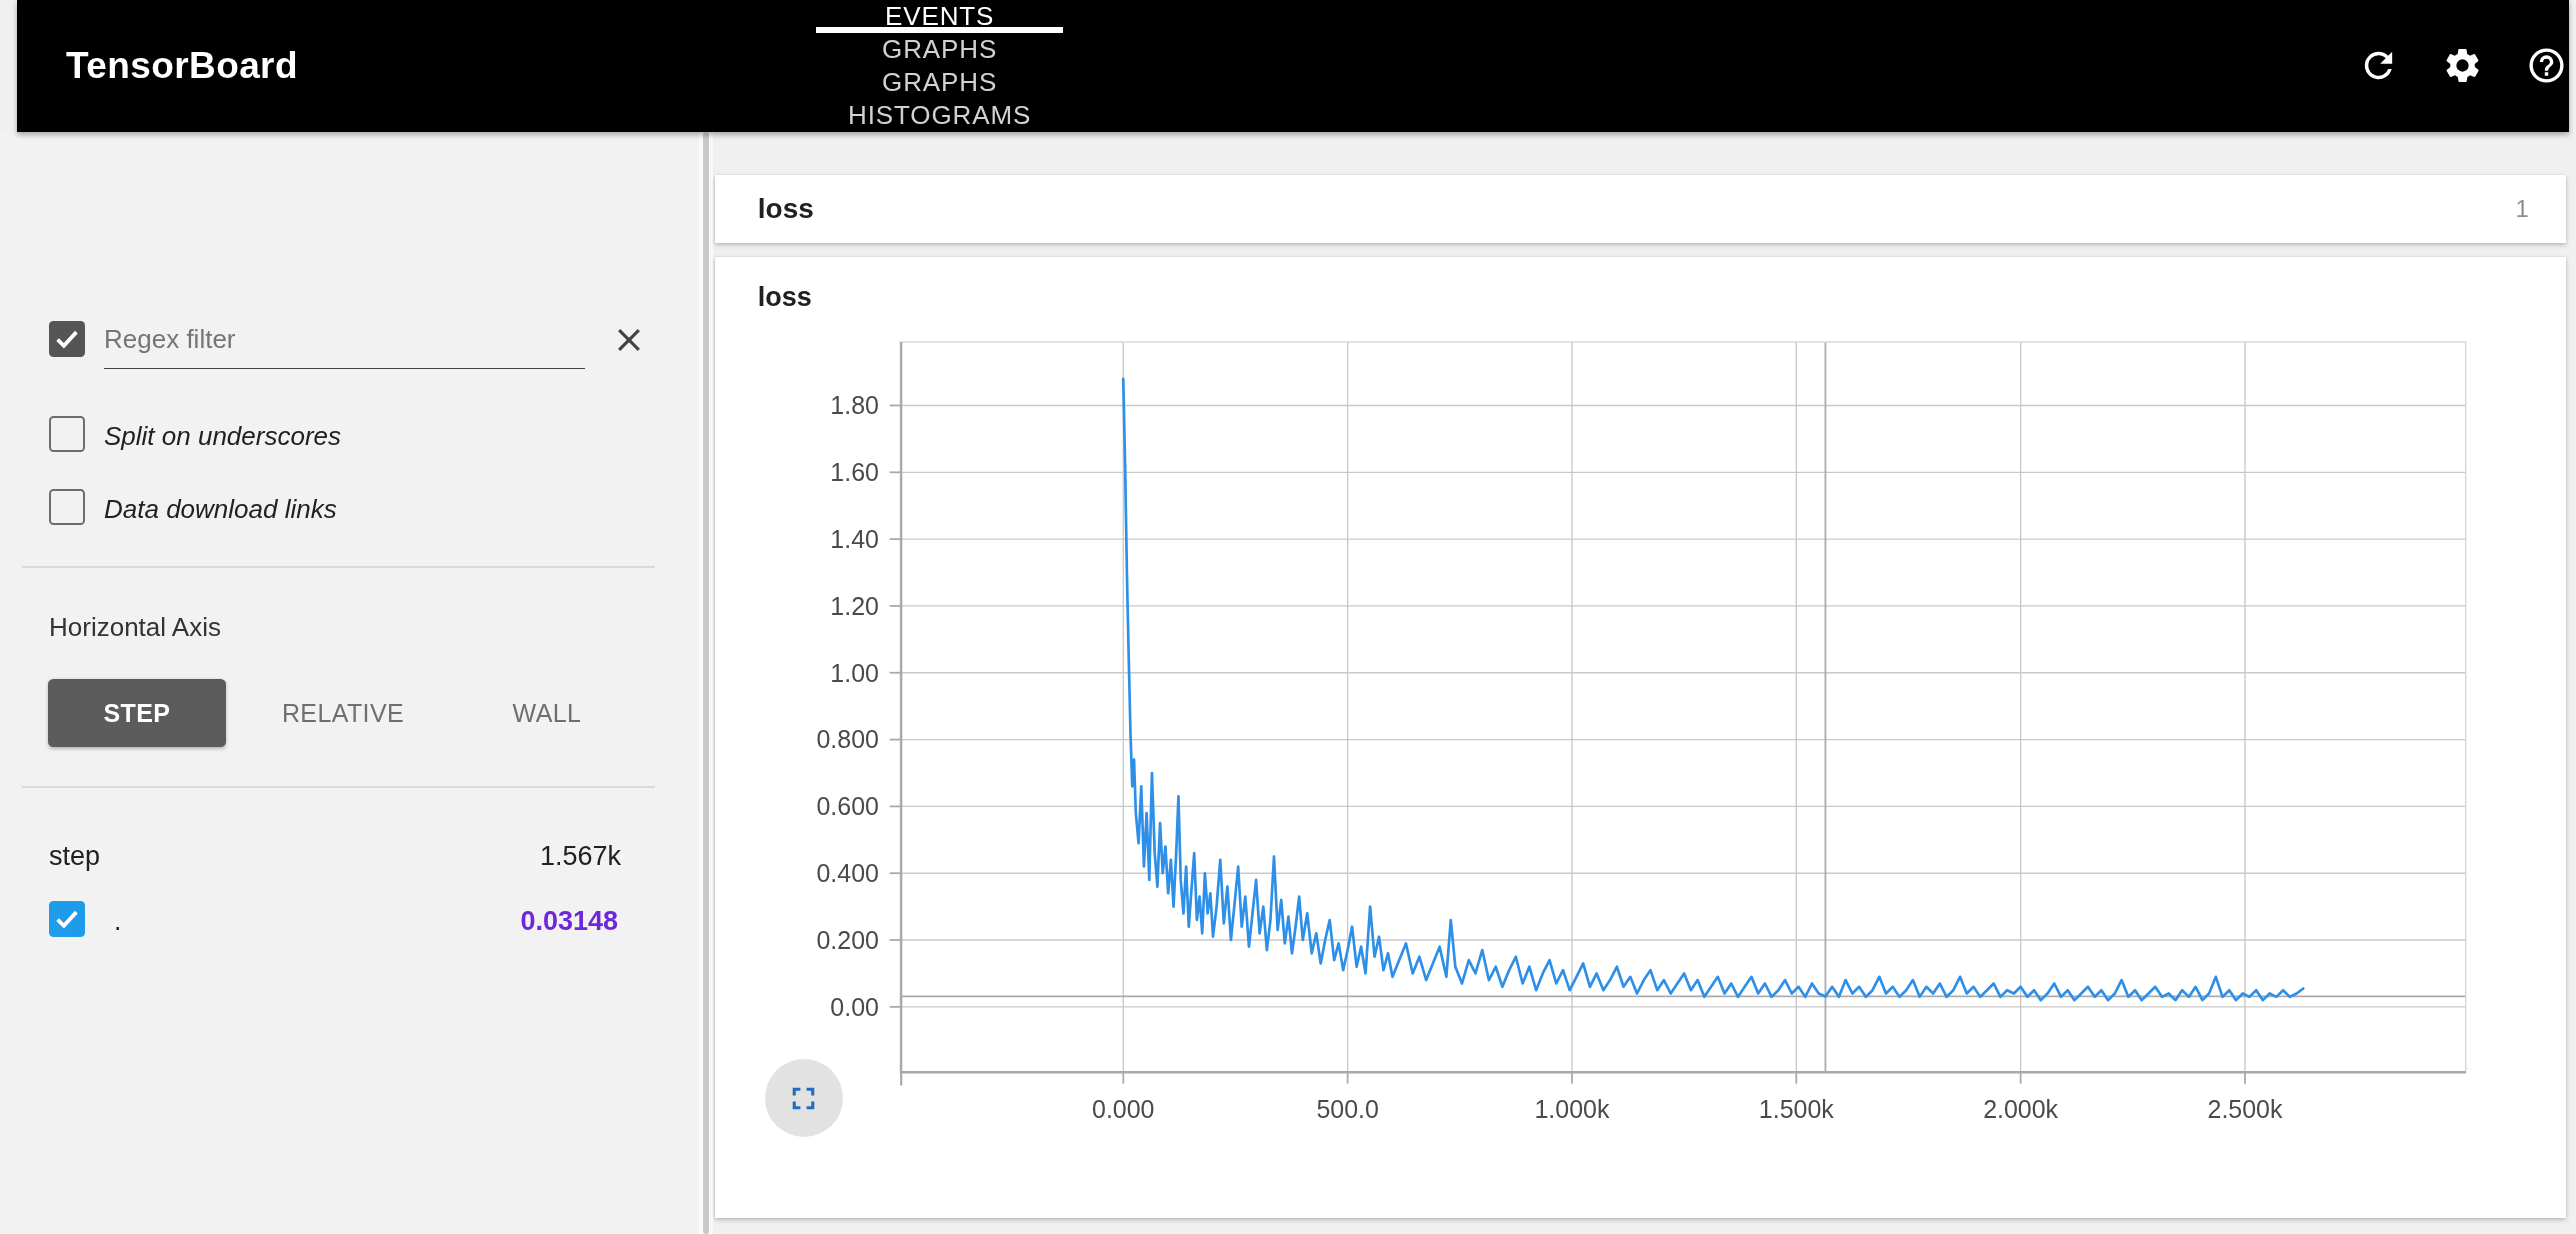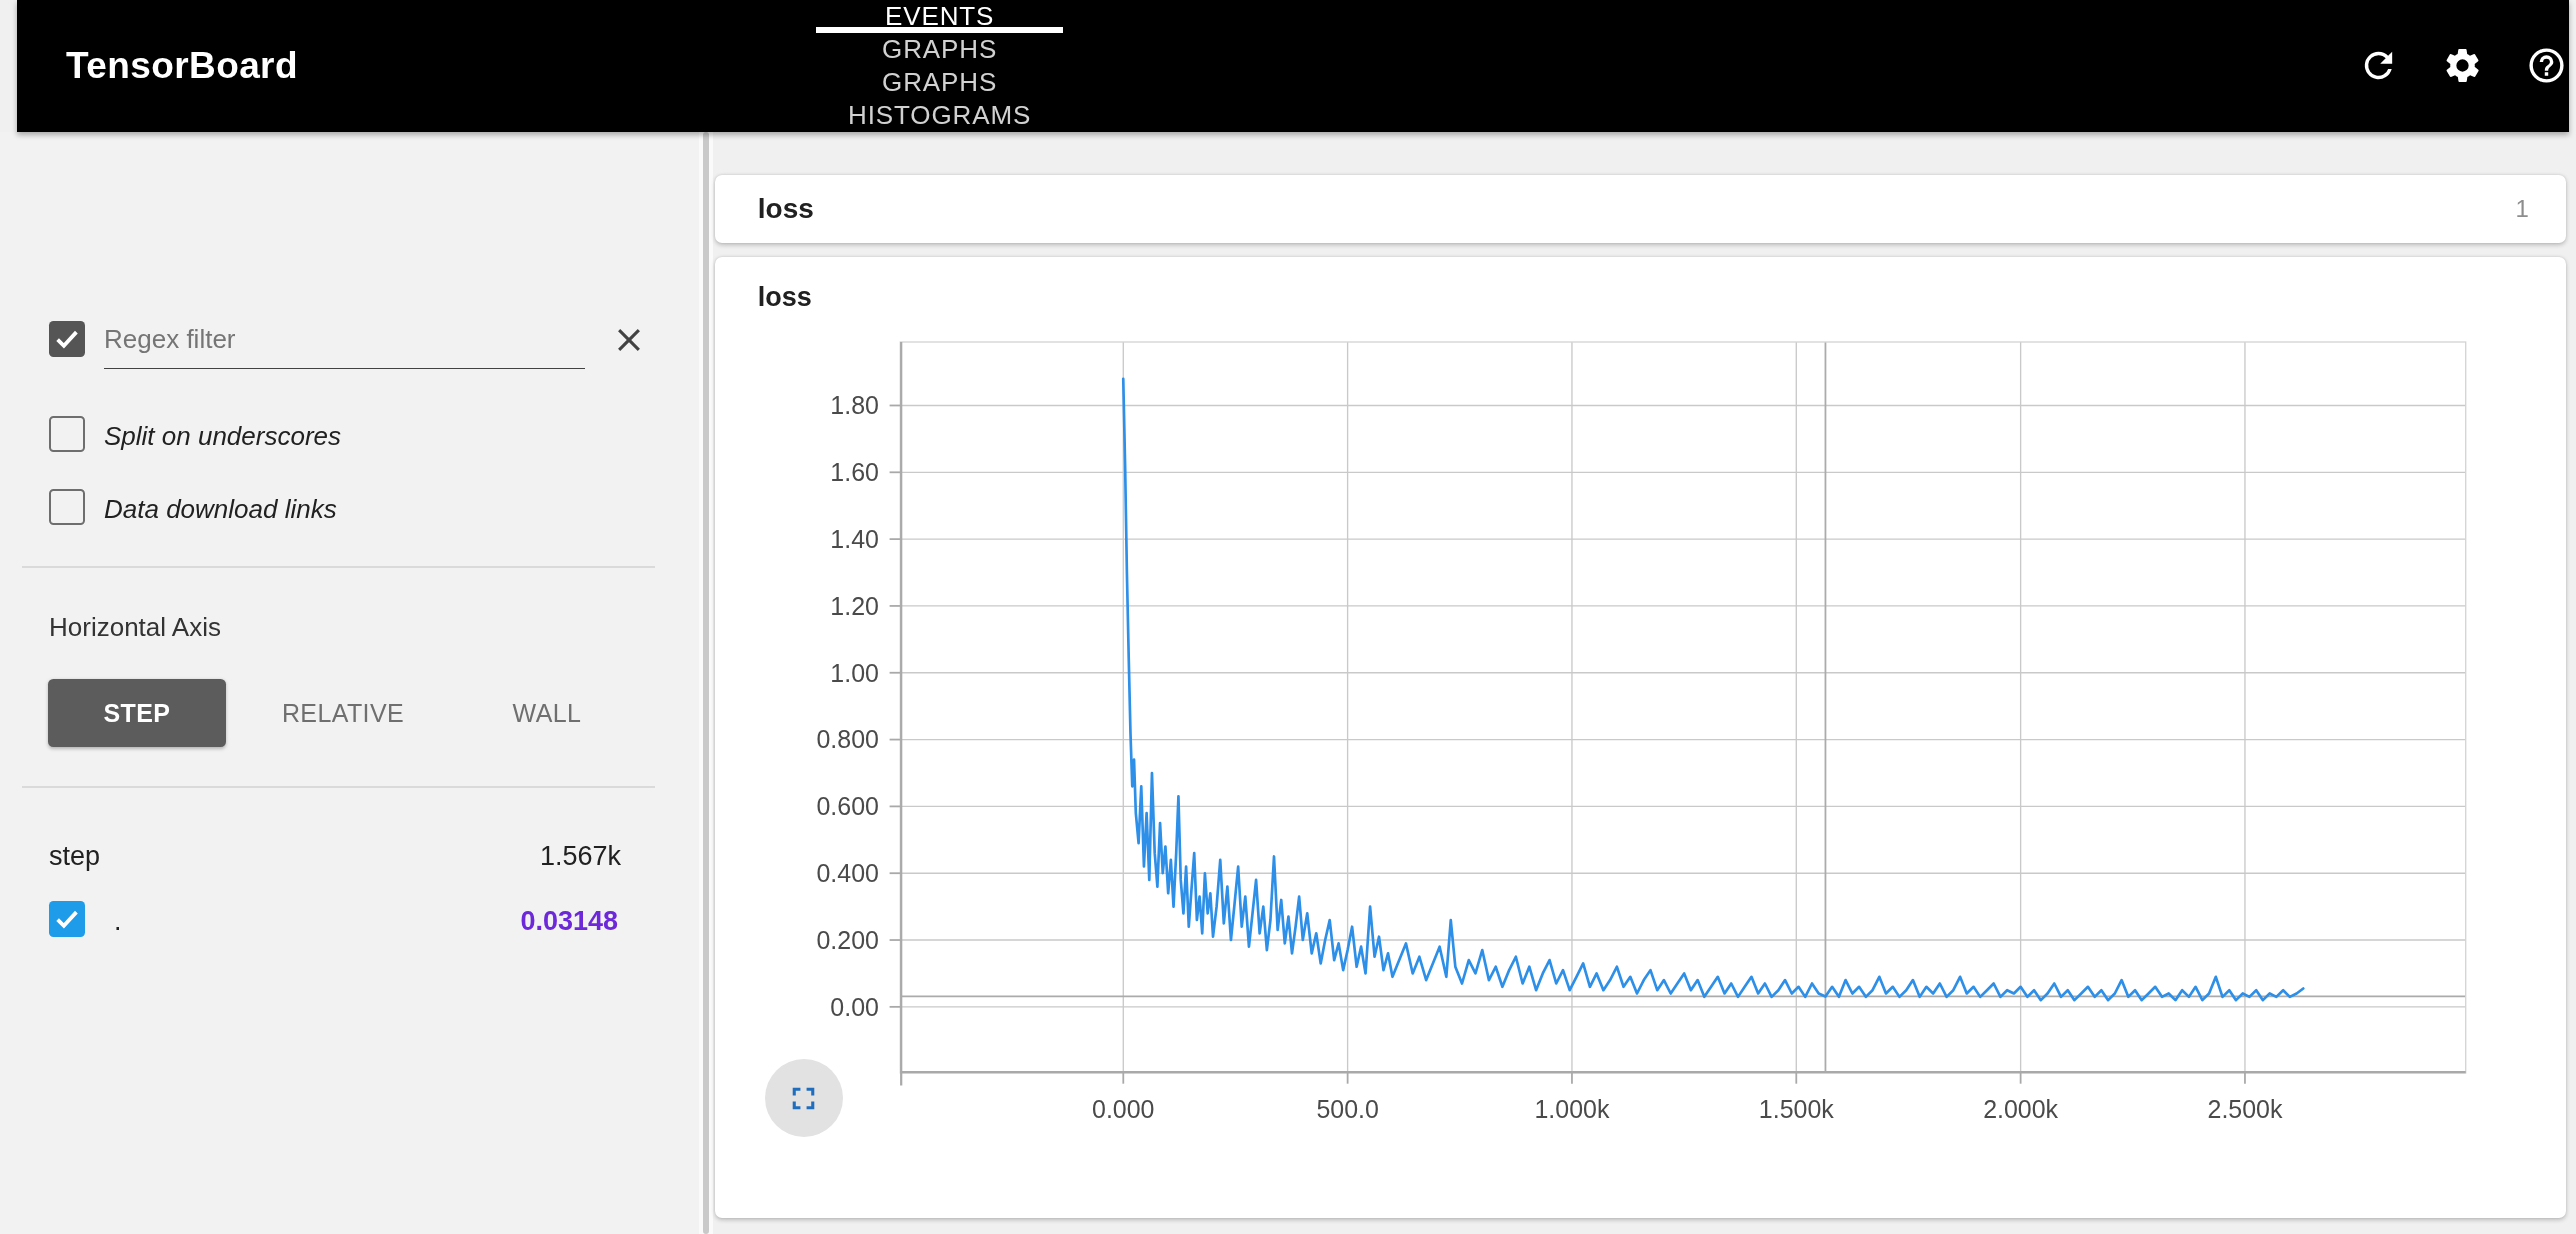--- a/index.html
+++ b/index.html
@@ -48,21 +48,21 @@
   .axis-btn.flat1 { left:267px; width:152px; color:#6f6f6f; }
   .axis-btn.flat2 { left:471px; width:152px; color:#6f6f6f; }
 
   .tt-step-label { position:absolute; left:49px; top:709px; font-size:27px; color:#212121; }
   .tt-step-value { position:absolute; right:92px; top:709px; font-size:27px; color:#212121;margin-left:46px; }
   .tt-run-label  { position:absolute; left:114px; top:774px; font-size:27px; color:#212121; }
   .tt-run-value  { position:absolute; right:95px; top:774px; font-size:27px; font-weight:700; color:#6d28d9; }
 
   
   .main { position:absolute; left:713px; top:132px; width:1863px; height:1102px; background:#f0f0f0; }
-  .card { position:absolute; background:#fff; border-radius:7px;
+  .card { position:absolute; background:#fff; border-radius:0;
           box-shadow:0 1.8px 4.5px rgba(0,0,0,.22), 0 0 1.8px rgba(0,0,0,.10); }
   .group-header { left:1.8px; top:43px; width:1851px; height:68px; display:flex; align-items:center;
                   justify-content:space-between; padding:0 37px 0 43px; }
   .group-title { font-size:28px; font-weight:700; color:#212121; }
   .group-count { font-size:24px; color:#8d8d8d; }
 
   .chart-card { left:1.8px; top:125px; width:1851px; height:961px; }
   .chart-title { position:absolute; left:43px; top:25px; font-size:27px; font-weight:700; color:#212121; }
   #plot { position:absolute; left:185px; top:85px; overflow:visible; }
   #plot text { font-family:"Liberation Sans","DejaVu Sans",sans-serif; }

